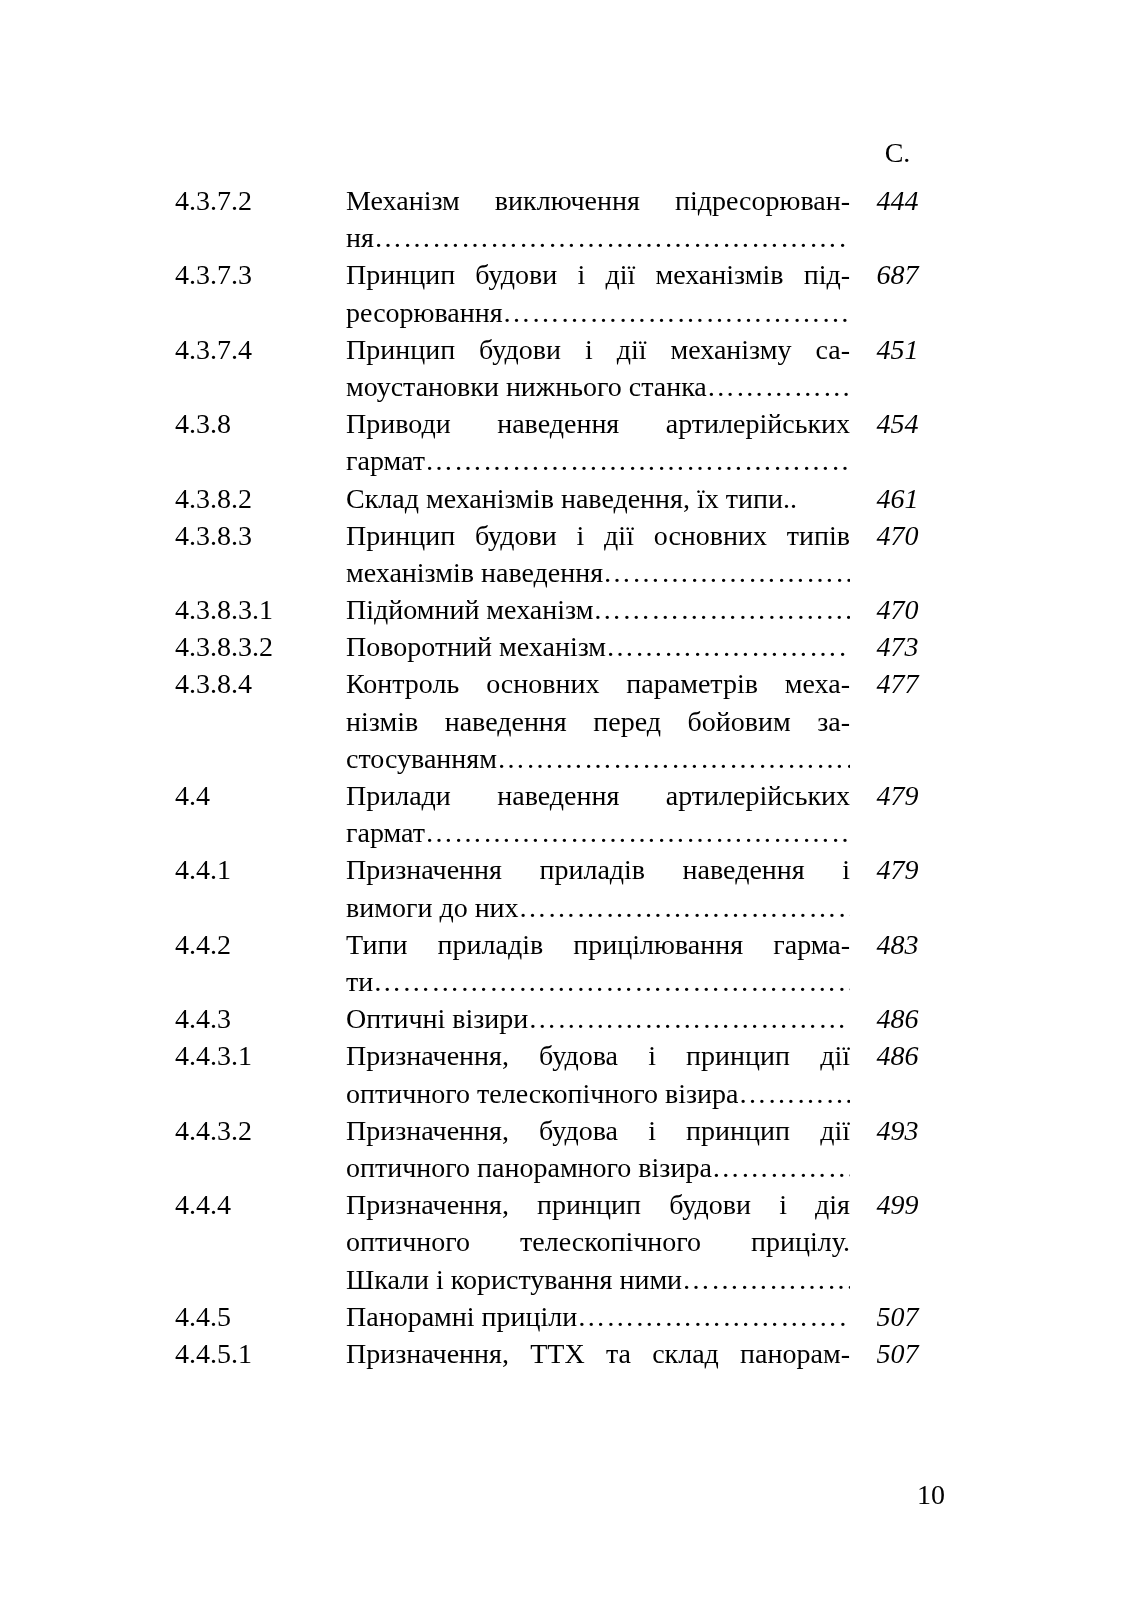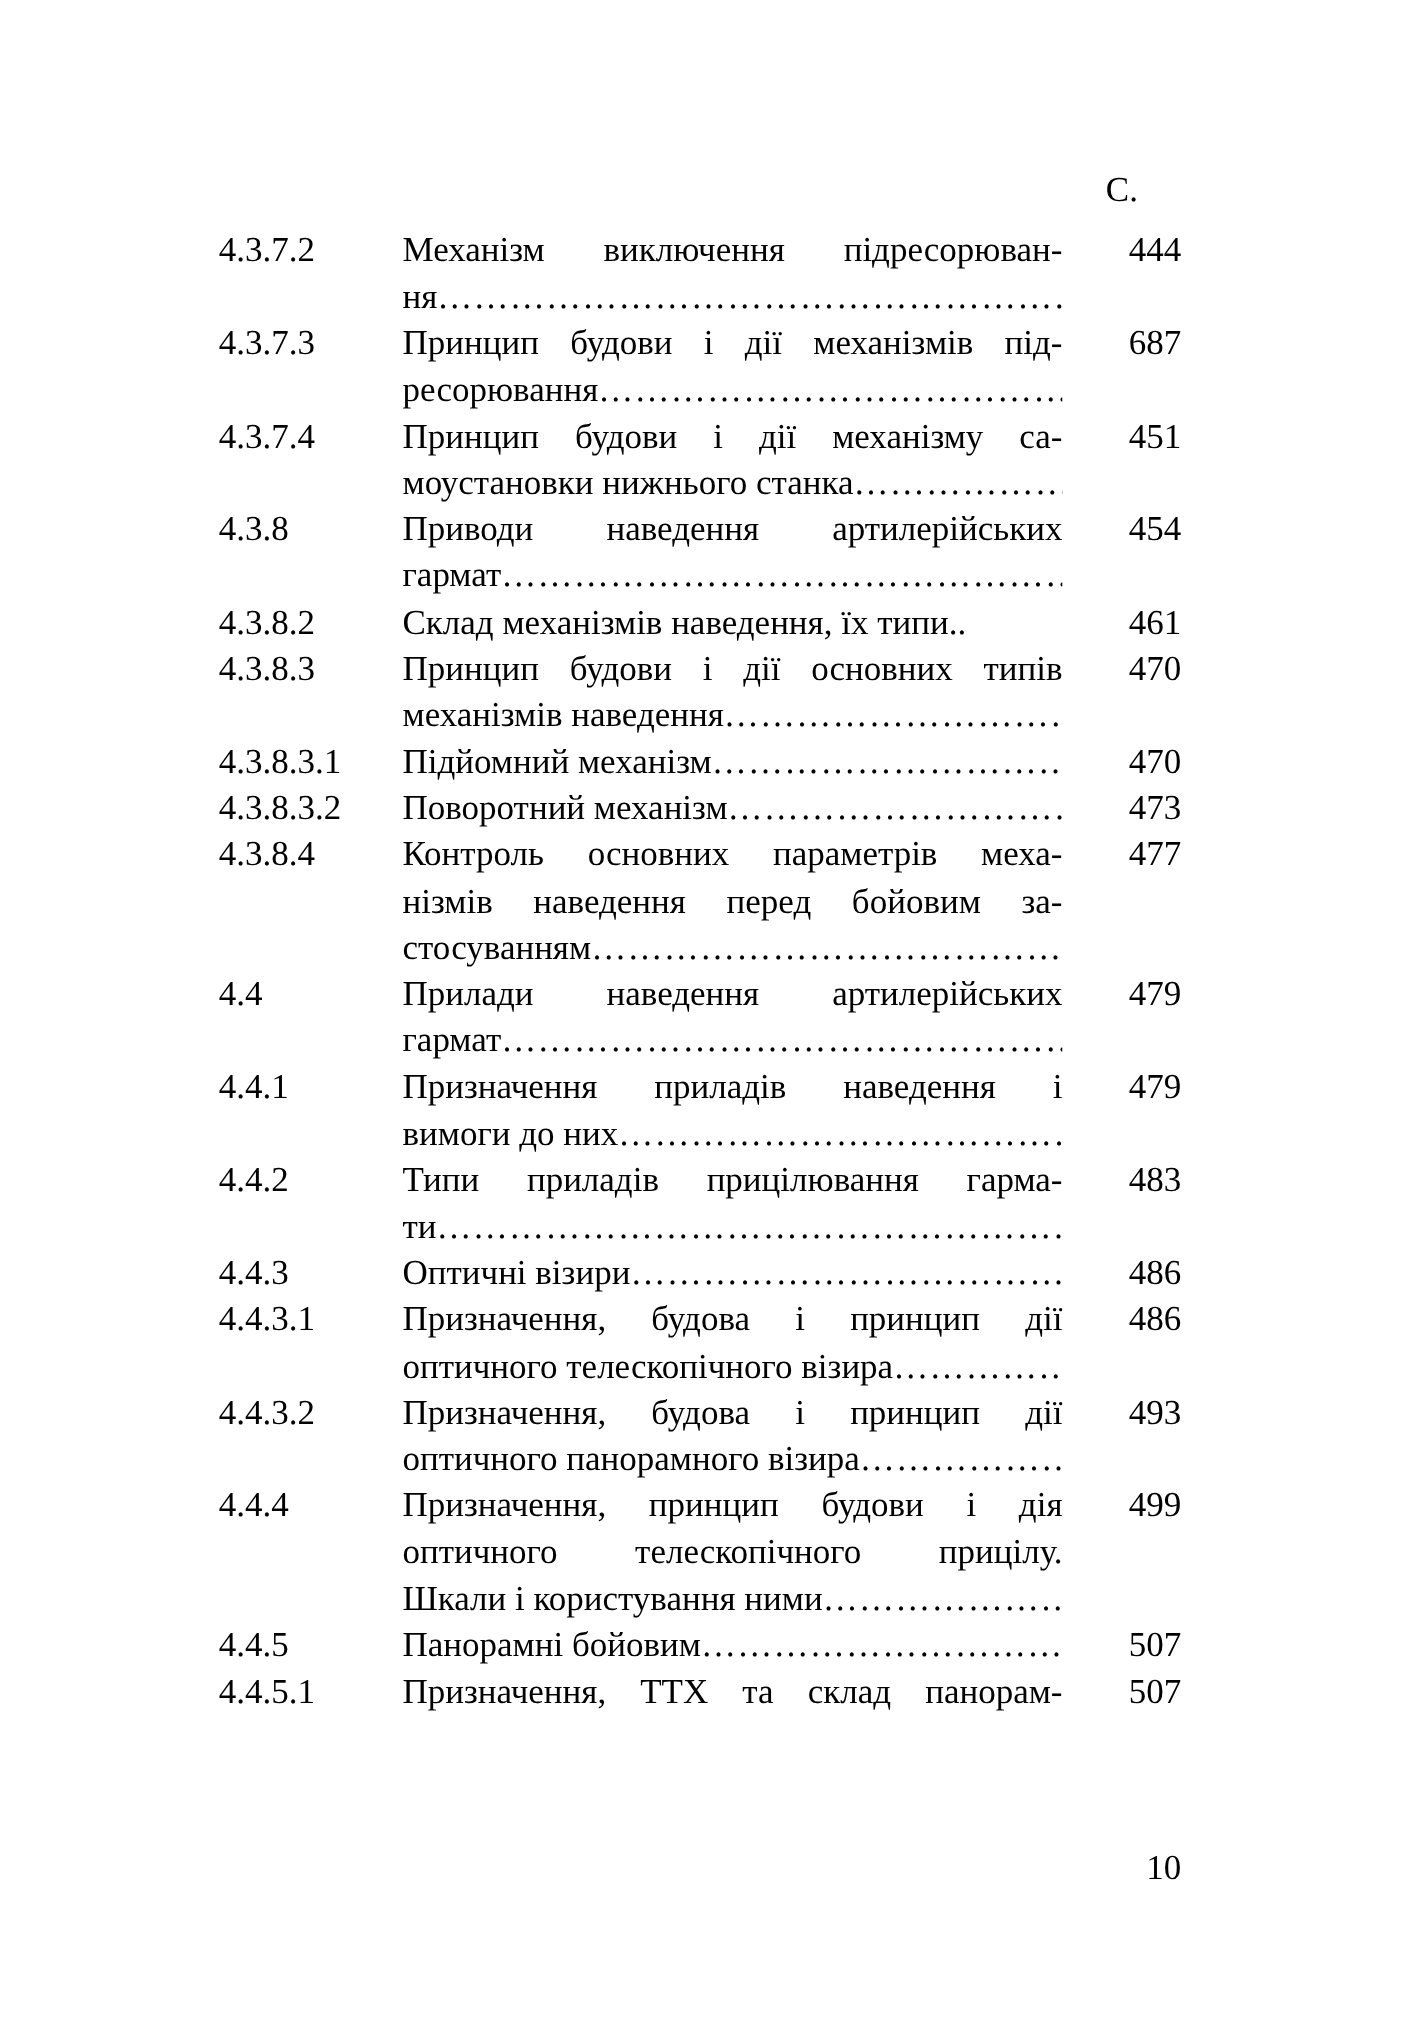--- a/index.html
+++ b/index.html
@@ -47,27 +47,29 @@
     overflow: hidden;
     white-space: nowrap;
   }
   td.title {
     width: 528px;
     overflow: hidden;
   }
   td.pageno {
     width: 95px;
     vertical-align: bottom;
-    text-align: right;
-    white-space: nowrap;
+    text-align: center;
+    white-space: nowrap;
+    font-style: italic;
   }
   .line {
     height: 37.2px;
     overflow: hidden;
     white-space: nowrap;
+    margin-left: 24px;
   }
   .line.just {
     text-align: justify;
     text-align-last: justify;
   }
   .line.leader {
     display: flex;
   }
   .line.leader .lt {
     flex: 0 0 auto;
@@ -265,21 +267,21 @@
               <span class="lt">Шкали і користування ними</span>
               <span class="dots">………………………………………………………………………………………………………………………………………………………………</span>
             </div>
           </td>
           <td class="pageno">499</td>
         </tr>
         <tr>
           <td class="num">4.4.5</td>
           <td class="title">
             <div class="line leader">
-              <span class="lt">Панорамні бойовим</span>
+              <span class="lt">Панорамні приціли</span>
               <span class="dots">………………………………………………………………………………………………………………………………………………………………</span>
             </div>
           </td>
           <td class="pageno">507</td>
         </tr>
         <tr>
           <td class="num">4.4.5.1</td>
           <td class="title">
             <div class="line just">Призначення, ТТХ та склад панорам-</div>
           </td>

